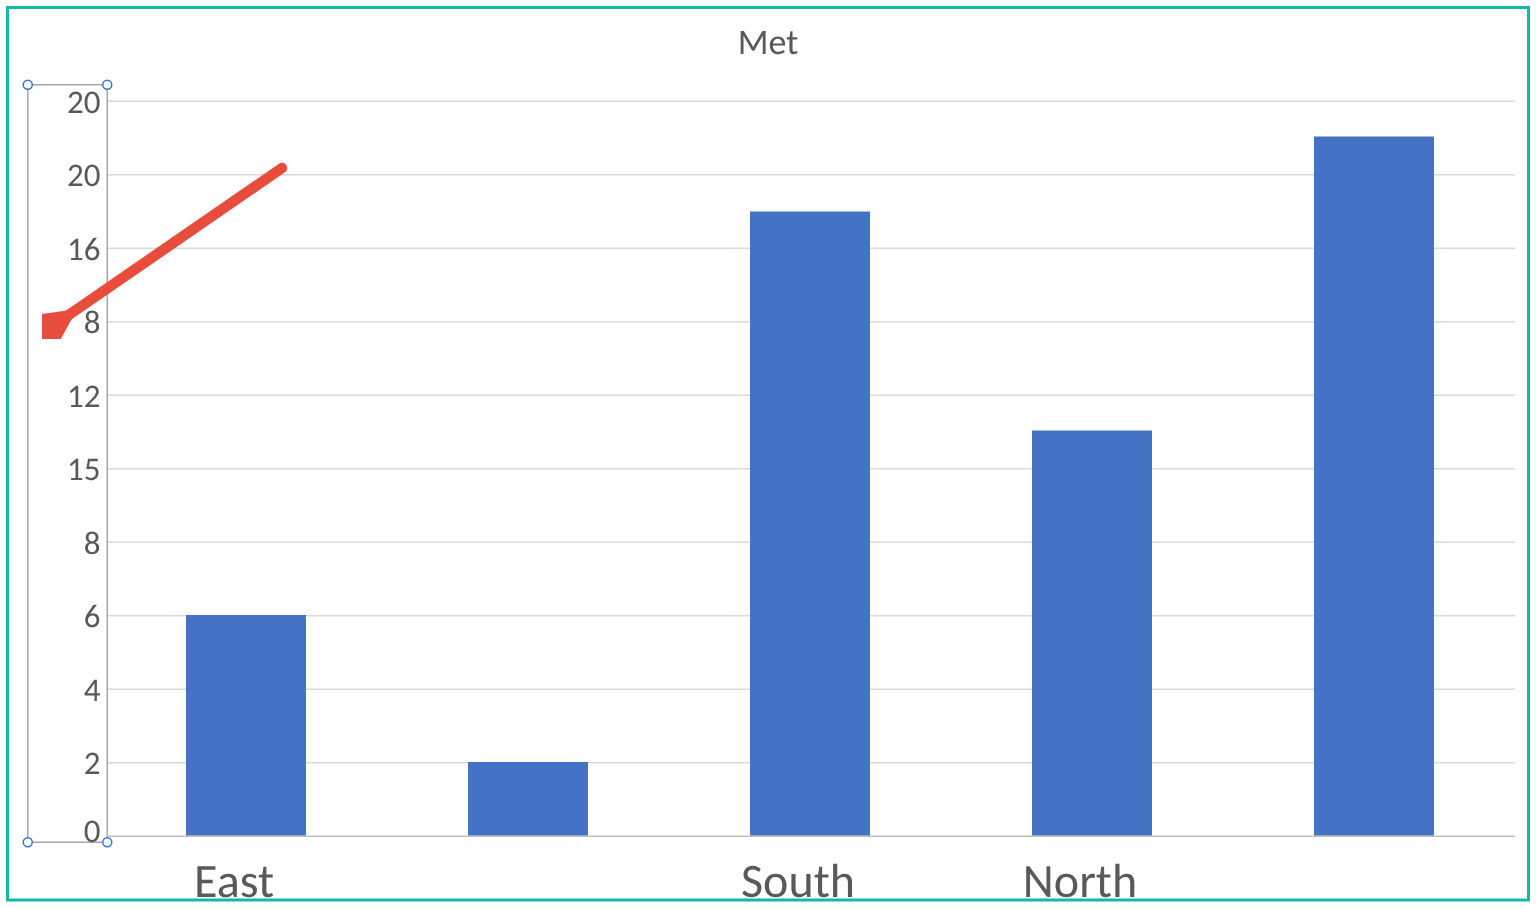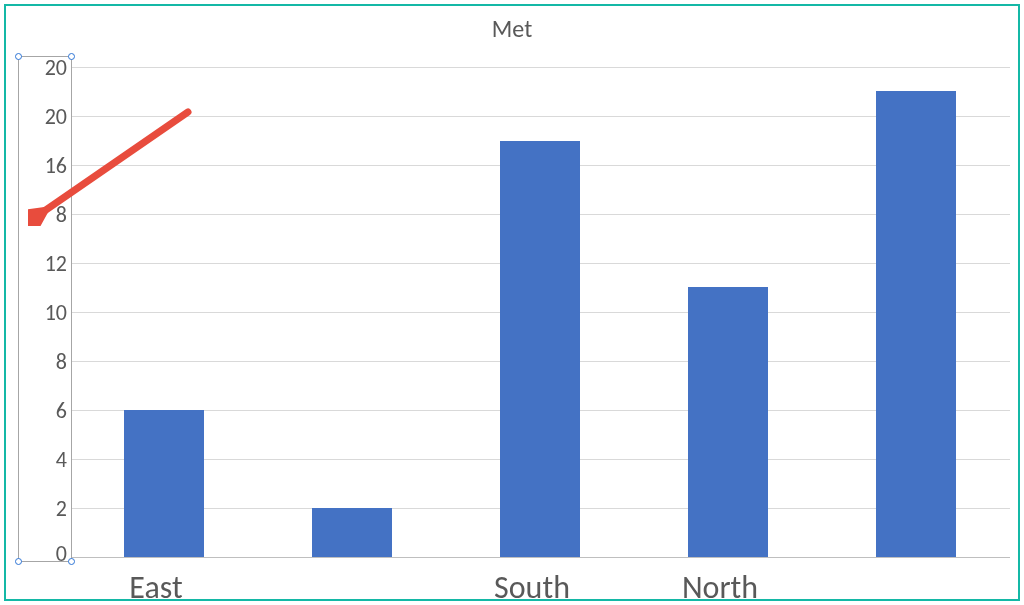--- a/index.html
+++ b/index.html
@@ -76,21 +76,21 @@
     <div class="sel-handle sel-tl"></div>
     <div class="sel-handle sel-tr"></div>
     <div class="sel-handle sel-bl"></div>
     <div class="sel-handle sel-br"></div>
 
     <span class="ytick" style="top:11px">20</span>
     <span class="ytick" style="top:60px">20</span>
     <span class="ytick" style="top:109px">16</span>
     <span class="ytick" style="top:158px">8</span>
     <span class="ytick" style="top:207px">12</span>
-    <span class="ytick" style="top:256px">10</span>
+    <span class="ytick" style="top:256px">15</span>
     <span class="ytick" style="top:305px">8</span>
     <span class="ytick" style="top:354px">6</span>
     <span class="ytick" style="top:403px">4</span>
     <span class="ytick" style="top:452px">2</span>
     <span class="ytick" style="top:497px">0</span>
   </div>
 
   <div class="plot-area">
     <div class="gridline" style="top:11px"></div>
     <div class="gridline" style="top:60px"></div>

